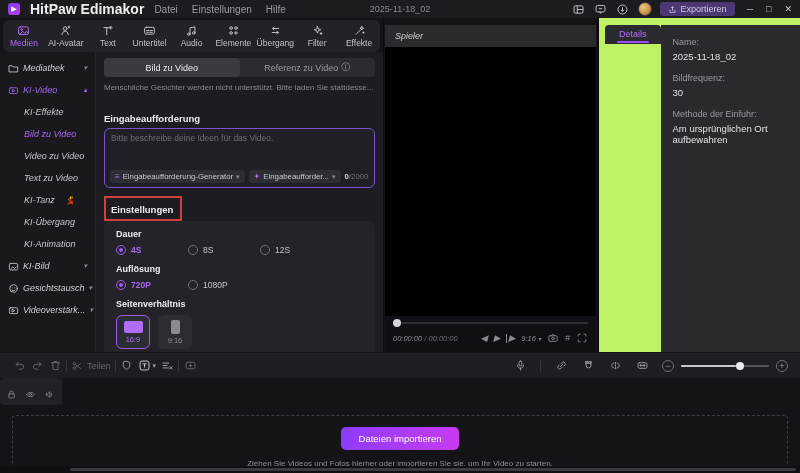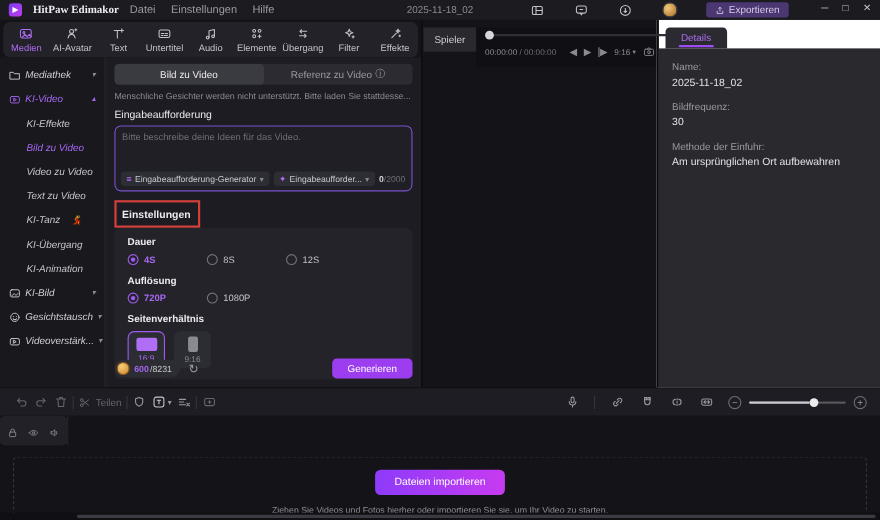--- a/index.html
+++ b/index.html
@@ -3,25 +3,25 @@
 <meta charset="utf-8">
 <style>
   * { margin:0; padding:0; box-sizing:border-box; }
   html,body { background:#0c0c0f; }
   body { font-family:"Liberation Sans", sans-serif; }
   .app { position:relative; width:800px; height:473px; background:#141418; color:#d8d8dc; overflow:hidden; }
 
   
   .titlebar { height:18px; background:#1b1b20; display:flex; align-items:center; padding:0 8px; gap:10px; font-size:10px; position:relative; }
   .logo { width:12px; height:12px; border-radius:3px; background:linear-gradient(135deg,#7a3bf0,#c43bf0); display:flex; align-items:center; justify-content:center; color:#fff; font-size:7px; flex:0 0 auto; }
-  .app-name { font-weight:bold; color:#ececef; font-size:10px;font-family:Liberation Serif, serif; }
+  .app-name { font-weight:bold; color:#ececef; font-size:14px; }
   .menu { display:flex; gap:14px; color:#9a9aa2; }
   .menu span { cursor:default; }
   .proj-title { position:absolute; left:50%; transform:translateX(-50%); color:#8a8a90; font-size:9px; }
-  .tb-right { margin-left:auto; display:flex; align-items:flex-start; gap:26px; }
+  .tb-right { margin-left:auto; display:flex; align-items:center; gap:8px; }
   .tb-ic { width:14px; height:14px; color:#c2c2c8; display:flex; align-items:center; justify-content:center; }
   .tb-ic svg { width:13px; height:13px; }
   .avatar { width:14px; height:14px; border-radius:50%; background:radial-gradient(circle at 35% 35%, #f0c87e, #a8691f); border:1px solid #3a3a40; }
   .export-btn { background:#4b3873; color:#d4cce4; border:none; border-radius:3px; height:14px; padding:0 8px; font-size:9px; display:flex; align-items:center; gap:4px; cursor:pointer; }
   .export-btn svg { width:9px; height:9px; }
   .win-ctl { display:flex; gap:13px; color:#c8c8cc; font-size:9px; margin-left:4px; }
 
   
   .main { display:flex; height:334px; }
   .left-col { width:383px; display:flex; flex-direction:column; background:#141418; }
@@ -42,21 +42,21 @@
   .s-item.grp-active .chev { color:#a668f2; }
   .s-sub { padding-left:20px; color:#c4c4ca; }
   .s-sub.sel { color:#a668f2; }
 
   
   .panel { flex:1; background:#1c1c22; border-left:1px solid #26262c; padding:6px 8px 0 8px; position:relative; }
   .mode-tabs { display:flex; background:#2b2b31; border-radius:4px; height:19px; font-size:9px; color:#9a9aa2; overflow:hidden; }
   .mode-tab { flex:1; display:flex; align-items:center; justify-content:center; gap:3px; cursor:pointer; }
   .mode-tab.active { background:#3a3a41; color:#ececef; border-radius:4px; }
   .notice { margin-top:6px; font-size:8px; color:#8a8a92; white-space:nowrap; overflow:hidden; }
-  .prompt-label { margin-top:7px; font-weight:normal; font-size:9.5px; color:#ececef; }
+  .prompt-label { margin-top:21px; font-weight:bold; font-size:9.5px; color:#ececef; }
   .prompt-box { margin-top:4px; height:60px; background:#1f1f25; border:1px solid #7a52cc; border-radius:6px; padding:4px 6px; position:relative; }
   .prompt-box textarea { width:100%; height:28px; background:transparent; border:none; outline:none; resize:none; color:#d0d0d5; font-size:8.5px; font-family:"Liberation Sans",sans-serif; }
   .prompt-box textarea::placeholder { color:#6e6e76; }
   .chips { position:absolute; left:5px; right:6px; bottom:4px; display:flex; align-items:center; gap:4px; font-size:7.8px; }
   .chip { background:#2d2d34; border-radius:3px; padding:2px 5px; color:#c8c8ce; display:flex; align-items:center; gap:3px; cursor:pointer; white-space:nowrap; }
   .chip .cic { color:#b06df5; font-size:8px; }
   .char-count { margin-left:auto; color:#6e6e76; }
   .char-count b { color:#d6d6da; font-weight:bold; }
 
   .settings-anno { display:inline-block; margin-top:8px; border:2px solid #d2403c; padding:1px 7px 2px 5px; }
@@ -79,39 +79,39 @@
 
   .panel-footer { position:absolute; left:8px; right:8px; bottom:5px; height:24px; display:flex; align-items:center; }
   .credits { background:#2c2c33; border-radius:9px; height:16px; display:flex; align-items:center; gap:4px; padding:0 8px 0 2px; font-size:8px; }
   .coin { width:12px; height:12px; border-radius:50%; background:radial-gradient(circle at 35% 30%,#f6cf7d,#cc8428); border:1px solid #8a5a18; }
   .cr-used { color:#a668f2; font-weight:bold; }
   .cr-total { color:#c6c6cc; }
   .refresh { margin-left:7px; color:#9a9aa2; font-size:11px; cursor:pointer; }
   .gen-btn { margin-left:auto; background:#9c3ef0; color:#fff; border:none; border-radius:4px; font-size:9px; padding:4px 14px; cursor:pointer; }
 
   
-  .player { width:214px; background:#141418; display:flex; padding:7px 1px 0 1px; border-left:1px solid #0c0c0f; }
+  .player { width:214px; background:#141418; display:flex; flex-direction:column; padding:7px 1px 0 1px; border-left:1px solid #0c0c0f;font-style:italic; }
   .player-header { height:22px; background:#29292e; display:flex; align-items:center; padding:0 10px; font-size:9px; color:#d0d0d4; }
   .video { flex:1; background:#000; }
   .pctrl { height:36px; background:#101014; padding:3px 8px 0 8px; }
   .scrub { position:relative; height:8px; }
   .scrub .track { position:absolute; top:3px; left:0; right:0; height:2px; background:#2e2e34; border-radius:1px; }
   .scrub .knob { position:absolute; top:0; left:0; width:8px; height:8px; border-radius:50%; background:#d6d6da; }
   .pc-row { display:flex; align-items:center; margin-top:5px; font-size:7.5px; color:#6e6e76; gap:6px; }
   .ptime { white-space:nowrap; }
   .ptime .cur { color:#8e8e94; }
   .pc-btn { color:#8a8a92; font-size:9px; cursor:pointer; line-height:1; }
   .pc-step { border-left:1.5px solid #8a8a92; padding-left:1px; }
   .pc-ratio { display:flex; align-items:center; gap:2px; color:#8a8a92; cursor:pointer; font-size:7.5px; }
   .pc-ic { width:12px; height:12px; color:#8a8a92; cursor:pointer; }
   .pc-ic svg { width:12px; height:12px; stroke:currentColor; fill:none; stroke-width:1.1; stroke-linecap:round; }
   .pc-grid { font-size:9px; color:#8a8a92; cursor:pointer; }
 
   
-  .details { flex:1; background:#ffffff; padding-top:7px; display:flex; flex-direction:column; border-left:2px solid #0c0c0f; }
+  .details { flex:1; background:#bef264; padding-top:7px; display:flex; flex-direction:row; border-left:2px solid #0c0c0f; }
   .dtab { display:inline-flex; align-self:flex-start; margin-left:6px; background:#2a2a30; border-radius:4px 4px 0 0; padding:4px 14px 5px 14px; font-size:9px; color:#b06df5; position:relative; cursor:pointer; }
   .dtab::after { content:""; position:absolute; left:12px; right:12px; bottom:1px; height:2px; background:#9c4df4; border-radius:1px; }
   .dbody { flex:1; background:#29292e; padding:12px 12px; font-size:9px; }
   .dlabel { color:#9a9aa0; margin-top:11px; }
   .dlabel:first-child { margin-top:0; }
   .dvalue { color:#e2e2e6; margin-top:4px; font-size:9.5px; }
 
   
   .toolbar { height:26px; background:#1d1d23; display:flex; align-items:center; padding:0 12px; gap:4px; border-top:1px solid #101014; }
   .t-ic { width:14px; height:14px; color:#66666e; display:flex; align-items:center; justify-content:center; cursor:pointer; }
@@ -399,29 +399,20 @@
                 <span class="shape-ls"></span>
                 <span class="alabel">16:9</span>
               </div>
               <div class="atile">
                 <span class="shape-pt"></span>
                 <span class="alabel">9:16</span>
               </div>
             </div>
           </div>
 
-          <div class="panel-footer">
-            <div class="credits">
-              <span class="coin"></span>
-              <span class="cr-used">600</span>
-                <span class="cr-total" style="margin-left:-3px">/8231</span>
-            </div>
-            <span class="refresh">↻</span>
-            <button class="gen-btn">Generieren</button>
-          </div>
         </div>
       </div>
     </div>
 
     <div class="player">
       <div class="player-header">
         <span>Spieler</span>
       </div>
       <div class="video"></div>
       <div class="pctrl">

